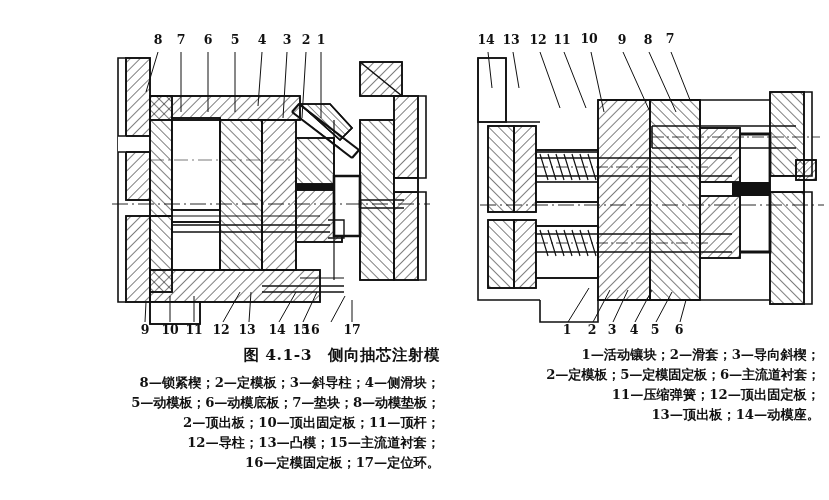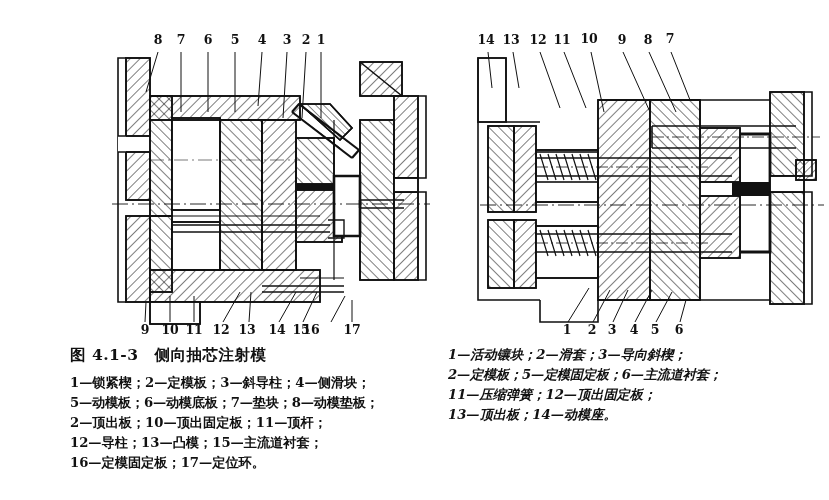--- a/index.html
+++ b/index.html
@@ -30,21 +30,21 @@
     line-height:1;
     white-space:nowrap;
     letter-spacing:-0.3px;
   }
   .lbl.top{transform:translateX(-50%);}
   .lbl.bot{transform:translateX(-50%);}
 
   
   .caption{
     position:absolute;
-    text-align:left;
+    text-align:right;
     font-family:"DejaVu Serif","Liberation Serif",serif;
     color:#111;
   }
   #cap-left{left:70px;top:345px;width:370px;}
   #cap-right{left:448px;top:345px;width:372px;}
 
   .cap-title{
     font-size:15.5px;
     font-weight:700;
     letter-spacing:0.5px;
@@ -52,21 +52,21 @@
     white-space:nowrap;
   }
   .cap-line{
     font-size:13.5px;
     font-weight:700;
     line-height:1.52;
     white-space:nowrap;
     letter-spacing:0px;
   }
   #cap-left .cap-line{font-size:13.2px;}
-  #cap-right .cap-line{font-size:13.2px;font-style:italic;}
+  #cap-right .cap-line{font-size:13.2px;}
   
   .cap-line.wide{letter-spacing:-0.2px;}
 </style>
 </head>
 <body>
 
 <div class="page">
 
   <div class="figure" id="fig-left" style="left:0;width:440px;">
     <svg class="drawing-svg" width="440" height="340" viewBox="0 0 440 340">
@@ -352,21 +352,21 @@
     <div class="lbl bot" style="left:127px;top:324px;">1</div>
     <div class="lbl bot" style="left:152px;top:324px;">2</div>
     <div class="lbl bot" style="left:172px;top:324px;">3</div>
     <div class="lbl bot" style="left:194px;top:324px;">4</div>
     <div class="lbl bot" style="left:215px;top:324px;">5</div>
     <div class="lbl bot" style="left:239px;top:324px;">6</div>
   </div>
 
   <div class="caption" id="cap-left">
     <div class="cap-title">图 4.1-3　侧向抽芯注射模</div>
-    <div class="cap-line">1—锁紧楔；2—定模板；3—斜导柱；4—侧滑块；</div>
+    <div class="cap-line">8—锁紧楔；2—定模板；3—斜导柱；4—侧滑块；</div>
     <div class="cap-line wide">5—动模板；6—动模底板；7—垫块；8—动模垫板；</div>
     <div class="cap-line">2—顶出板；10—顶出固定板；11—顶杆；</div>
     <div class="cap-line">12—导柱；13—凸模；15—主流道衬套；</div>
     <div class="cap-line">16—定模固定板；17—定位环。</div>
   </div>
 
   <div class="caption" id="cap-right">
     <div class="cap-line">1—活动镶块；2—滑套；3—导向斜楔；</div>
     <div class="cap-line wide">2—定模板；5—定模固定板；6—主流道衬套；</div>
     <div class="cap-line">11—压缩弹簧；12—顶出固定板；</div>

